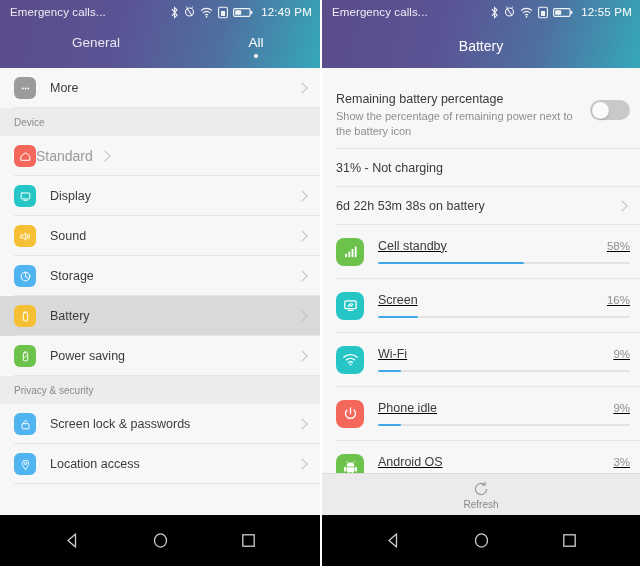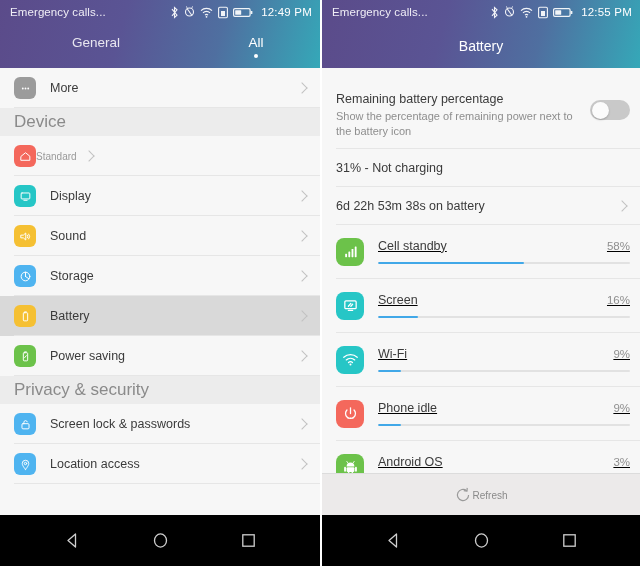--- a/index.html
+++ b/index.html
@@ -59,27 +59,27 @@
   .row::after {
     content: ""; position: absolute; left: 14px; right: 0; bottom: 0;
     height: 1px; background: #e6e6e6;
   }
   .ic {
     width: 22px; height: 22px; border-radius: 6px;
     display: flex; align-items: center; justify-content: center;
     flex-shrink: 0;
   }
   .row-label { font-size: 12.5px; color: #3b3b3b; margin-left: 14px; flex: 1; }
-  .row-value { font-size: 10px; color: #9a9a9a; margin-right: 8px; }
+  .row-value { font-size: 14px; color: #9a9a9a; margin-right: 8px; }
   .chev { width: 8px; height: 8px; border-right: 1.6px solid #c2c2c2; border-top: 1.6px solid #c2c2c2; transform: rotate(45deg); flex-shrink: 0; margin-right: 4px; }
 
   .section {
     height: 28px; display: flex; align-items: center;
     padding-left: 14px; background: #ececec;
-    font-size: 17px; color: #8a8a8a;
+    font-size: 10px; color: #8a8a8a;
   }
 
   
   .pct-row {
     position: relative; display: flex; align-items: flex-start;
     padding: 24px 10px 10px 14px; background: #f7f7f7; min-height: 54px;
   }
   .pct-row::after { content:""; position:absolute; left:14px; right:0; bottom:0; height:1px; background:#e6e6e6; }
   .pct-texts { flex: 1; padding-right: 10px; }
   .pct-title { font-size: 12.5px; color: #3b3b3b; }
@@ -111,21 +111,21 @@
   .usage-body { flex: 1; margin-left: 14px; text-decoration: underline; }
   .usage-top { display: flex; align-items: baseline; }
   .usage-name { font-size: 12.5px; color: #3b3b3b; flex: 1; }
   .usage-pct { font-size: 11.5px; color: #8e8e8e; }
   .bar { margin-top: 9px; height: 2.5px; background: #e2e2e2; border-radius: 2px; position: relative; overflow: hidden; }
   .bar > span { position: absolute; left: 0; top: 0; bottom: 0; background: #41a8e8; border-radius: 2px; display: block; }
 
   .refresh-bar {
     position: absolute; left: 0; right: 0; bottom: 51px; height: 42px;
     background: #eceaea; border-top: 1px solid #dcdcdc;
-    display: flex; flex-direction: row; align-items: center; justify-content: center;
+    display: flex; flex-direction: column; align-items: center; justify-content: center;
   }
   .refresh-label { font-size: 10px; color: #8a8a8a; margin-top: 1px; }
 
   
   .navbar {
     position: absolute; left: 0; right: 0; bottom: 0; height: 51px;
     background: #000000; display: flex; align-items: center; justify-content: center; gap: 54px;
   }
   .nav-btn { display: flex; align-items: center; justify-content: center; width: 34px; height: 34px; }
 </style>

